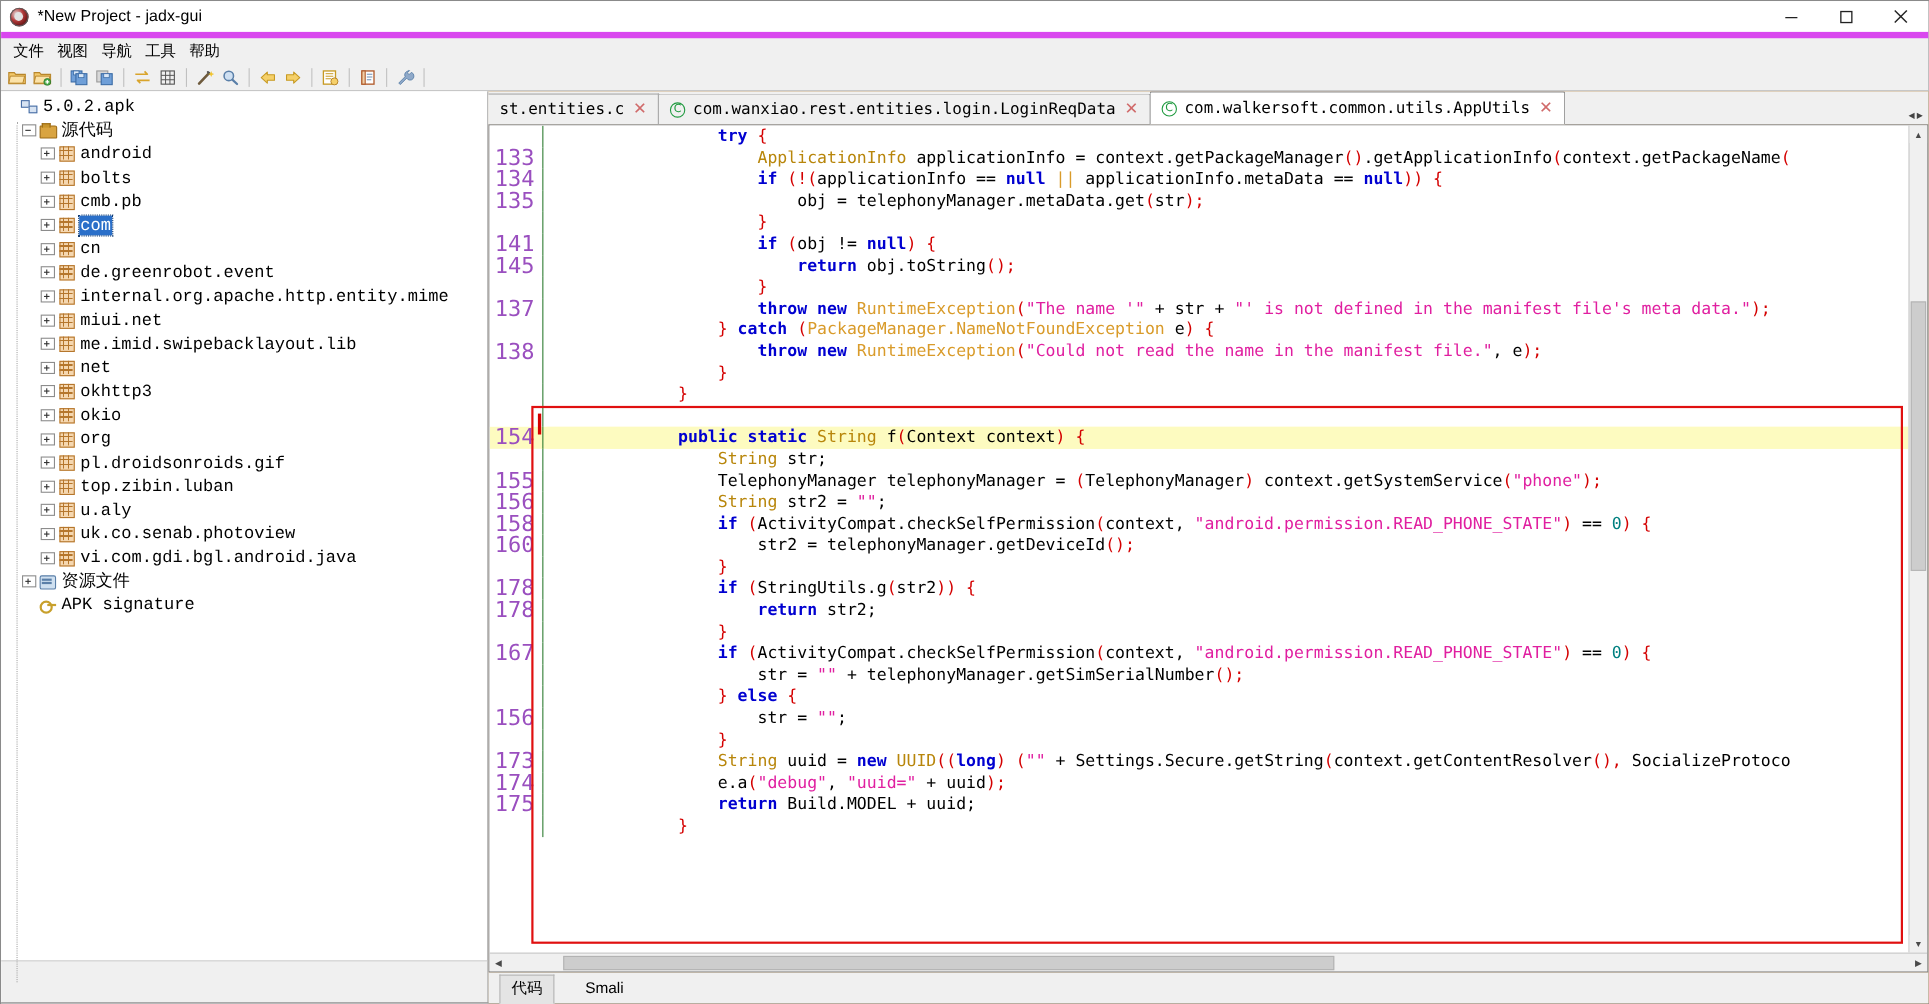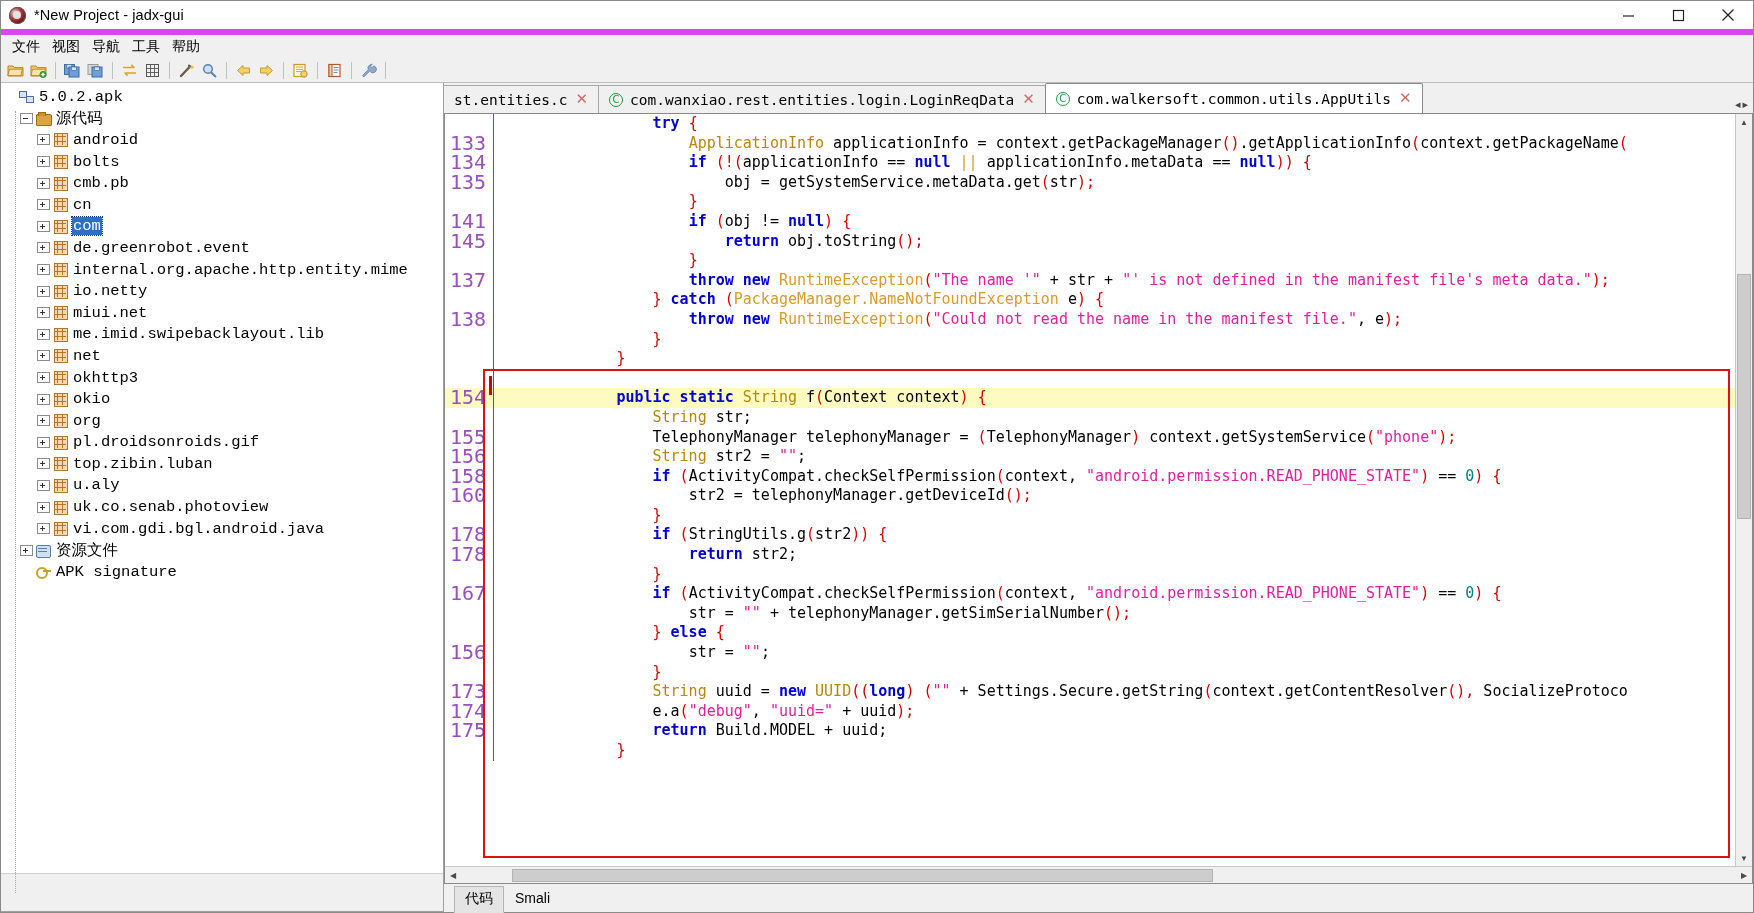--- a/index.html
+++ b/index.html
@@ -323,21 +323,21 @@
   .hs-thumb {
     position:absolute; top:1px; bottom:1px; left: 4%; width: 55%;
     background:#cdcdcd; border:1px solid #b3b3b3;
   }
 
   
   .bottom-tabs {
     height: 28px; min-height: 28px;
     display: flex; align-items: flex-start;
     background: #f0f0f0;
-    padding-left: 10px; padding-top: 2px;
+    padding-left: 10px; padding-top: 2px; gap: 17px;
   }
   .btab {
     font-size: 14px; color: #000;
     padding: 3px 10px 4px 10px;
     border: 1px solid transparent;
     font-family: "Liberation Sans", sans-serif;
   }
   .btab.active {
     background: #e4e4e4;
     border: 1px solid #b5b5b5;
@@ -506,45 +506,39 @@
           <div class="tnode">
             <span class="indent" style="width: 34px;"></span>
             <span class="twist box plus"></span>
             <span class="ico ico-pkg"></span>
             <span class="tlabel">cmb.pb</span>
           </div>
           <div class="tnode">
             <span class="indent" style="width: 34px;"></span>
             <span class="twist box plus"></span>
             <span class="ico ico-pkg"></span>
+            <span class="tlabel selected">com</span>
+          </div>
+          <div class="tnode">
+            <span class="indent" style="width: 34px;"></span>
+            <span class="twist box plus"></span>
+            <span class="ico ico-pkg"></span>
             <span class="tlabel">cn</span>
           </div>
           <div class="tnode">
             <span class="indent" style="width: 34px;"></span>
             <span class="twist box plus"></span>
             <span class="ico ico-pkg"></span>
-            <span class="tlabel selected">com</span>
-          </div>
-          <div class="tnode">
-            <span class="indent" style="width: 34px;"></span>
-            <span class="twist box plus"></span>
-            <span class="ico ico-pkg"></span>
             <span class="tlabel">de.greenrobot.event</span>
           </div>
           <div class="tnode">
             <span class="indent" style="width: 34px;"></span>
             <span class="twist box plus"></span>
             <span class="ico ico-pkg"></span>
             <span class="tlabel">internal.org.apache.http.entity.mime</span>
-          </div>
-          <div class="tnode">
-            <span class="indent" style="width: 34px;"></span>
-            <span class="twist box plus"></span>
-            <span class="ico ico-pkg"></span>
-            <span class="tlabel">io.netty</span>
           </div>
           <div class="tnode">
             <span class="indent" style="width: 34px;"></span>
             <span class="twist box plus"></span>
             <span class="ico ico-pkg"></span>
             <span class="tlabel">miui.net</span>
           </div>
           <div class="tnode">
             <span class="indent" style="width: 34px;"></span>
             <span class="twist box plus"></span>
@@ -644,21 +638,21 @@
           </div>
         </div>
 
       <div class="editor-wrap">
         <div class="editor-scrollrow">
           <div class="editor-area">
             <div class="code-layer" id="code-layer">
                 <div class="line"><div class="gutter"></div><div class="marks"></div><div class="code"><span>                </span><span class="k">try</span><span class="pl"> </span><span class="p">{</span></div></div>
                 <div class="line"><div class="gutter">133</div><div class="marks"></div><div class="code"><span>                    </span><span class="t">ApplicationInfo</span><span class="pl"> applicationInfo = context.getPackageManager</span><span class="p">()</span><span class="pl">.getApplicationInfo</span><span class="p">(</span><span class="pl">context.getPackageName</span><span class="p">(</span></div></div>
                 <div class="line"><div class="gutter">134</div><div class="marks"></div><div class="code"><span>                    </span><span class="k">if</span><span class="pl"> </span><span class="p">(!(</span><span class="pl">applicationInfo == </span><span class="k">null</span><span class="pl"> </span><span class="ex">||</span><span class="pl"> applicationInfo.metaData == </span><span class="k">null</span><span class="p">))</span><span class="pl"> </span><span class="p">{</span></div></div>
-                <div class="line"><div class="gutter">135</div><div class="marks"></div><div class="code"><span>                        </span><span class="pl">obj = getSystemService.metaData.get</span><span class="p">(</span><span class="pl">str</span><span class="p">);</span></div></div>
+                <div class="line"><div class="gutter">135</div><div class="marks"></div><div class="code"><span>                        </span><span class="pl">obj = telephonyManager.metaData.get</span><span class="p">(</span><span class="pl">str</span><span class="p">);</span></div></div>
                 <div class="line"><div class="gutter"></div><div class="marks"></div><div class="code"><span>                    </span><span class="p">}</span></div></div>
                 <div class="line"><div class="gutter">141</div><div class="marks"></div><div class="code"><span>                    </span><span class="k">if</span><span class="pl"> </span><span class="p">(</span><span class="pl">obj != </span><span class="k">null</span><span class="p">)</span><span class="pl"> </span><span class="p">{</span></div></div>
                 <div class="line"><div class="gutter">145</div><div class="marks"></div><div class="code"><span>                        </span><span class="k">return</span><span class="pl"> obj.toString</span><span class="p">();</span></div></div>
                 <div class="line"><div class="gutter"></div><div class="marks"></div><div class="code"><span>                    </span><span class="p">}</span></div></div>
                 <div class="line"><div class="gutter">137</div><div class="marks"></div><div class="code"><span>                    </span><span class="k">throw new</span><span class="pl"> </span><span class="ex">RuntimeException</span><span class="p">(</span><span class="s">"The name '"</span><span class="pl"> + str + </span><span class="s">"' is not defined in the manifest file's meta data."</span><span class="p">);</span></div></div>
                 <div class="line"><div class="gutter"></div><div class="marks"></div><div class="code"><span>                </span><span class="p">}</span><span class="pl"> </span><span class="k">catch</span><span class="pl"> </span><span class="p">(</span><span class="ex">PackageManager.NameNotFoundException</span><span class="pl"> e</span><span class="p">)</span><span class="pl"> </span><span class="p">{</span></div></div>
                 <div class="line"><div class="gutter">138</div><div class="marks"></div><div class="code"><span>                    </span><span class="k">throw new</span><span class="pl"> </span><span class="ex">RuntimeException</span><span class="p">(</span><span class="s">"Could not read the name in the manifest file."</span><span class="pl">, e</span><span class="p">);</span></div></div>
                 <div class="line"><div class="gutter"></div><div class="marks"></div><div class="code"><span>                </span><span class="p">}</span></div></div>
                 <div class="line"><div class="gutter"></div><div class="marks"></div><div class="code"><span>            </span><span class="p">}</span></div></div>
                 <div class="line"><div class="gutter"></div><div class="marks"></div><div class="code"><span></span></div></div>

